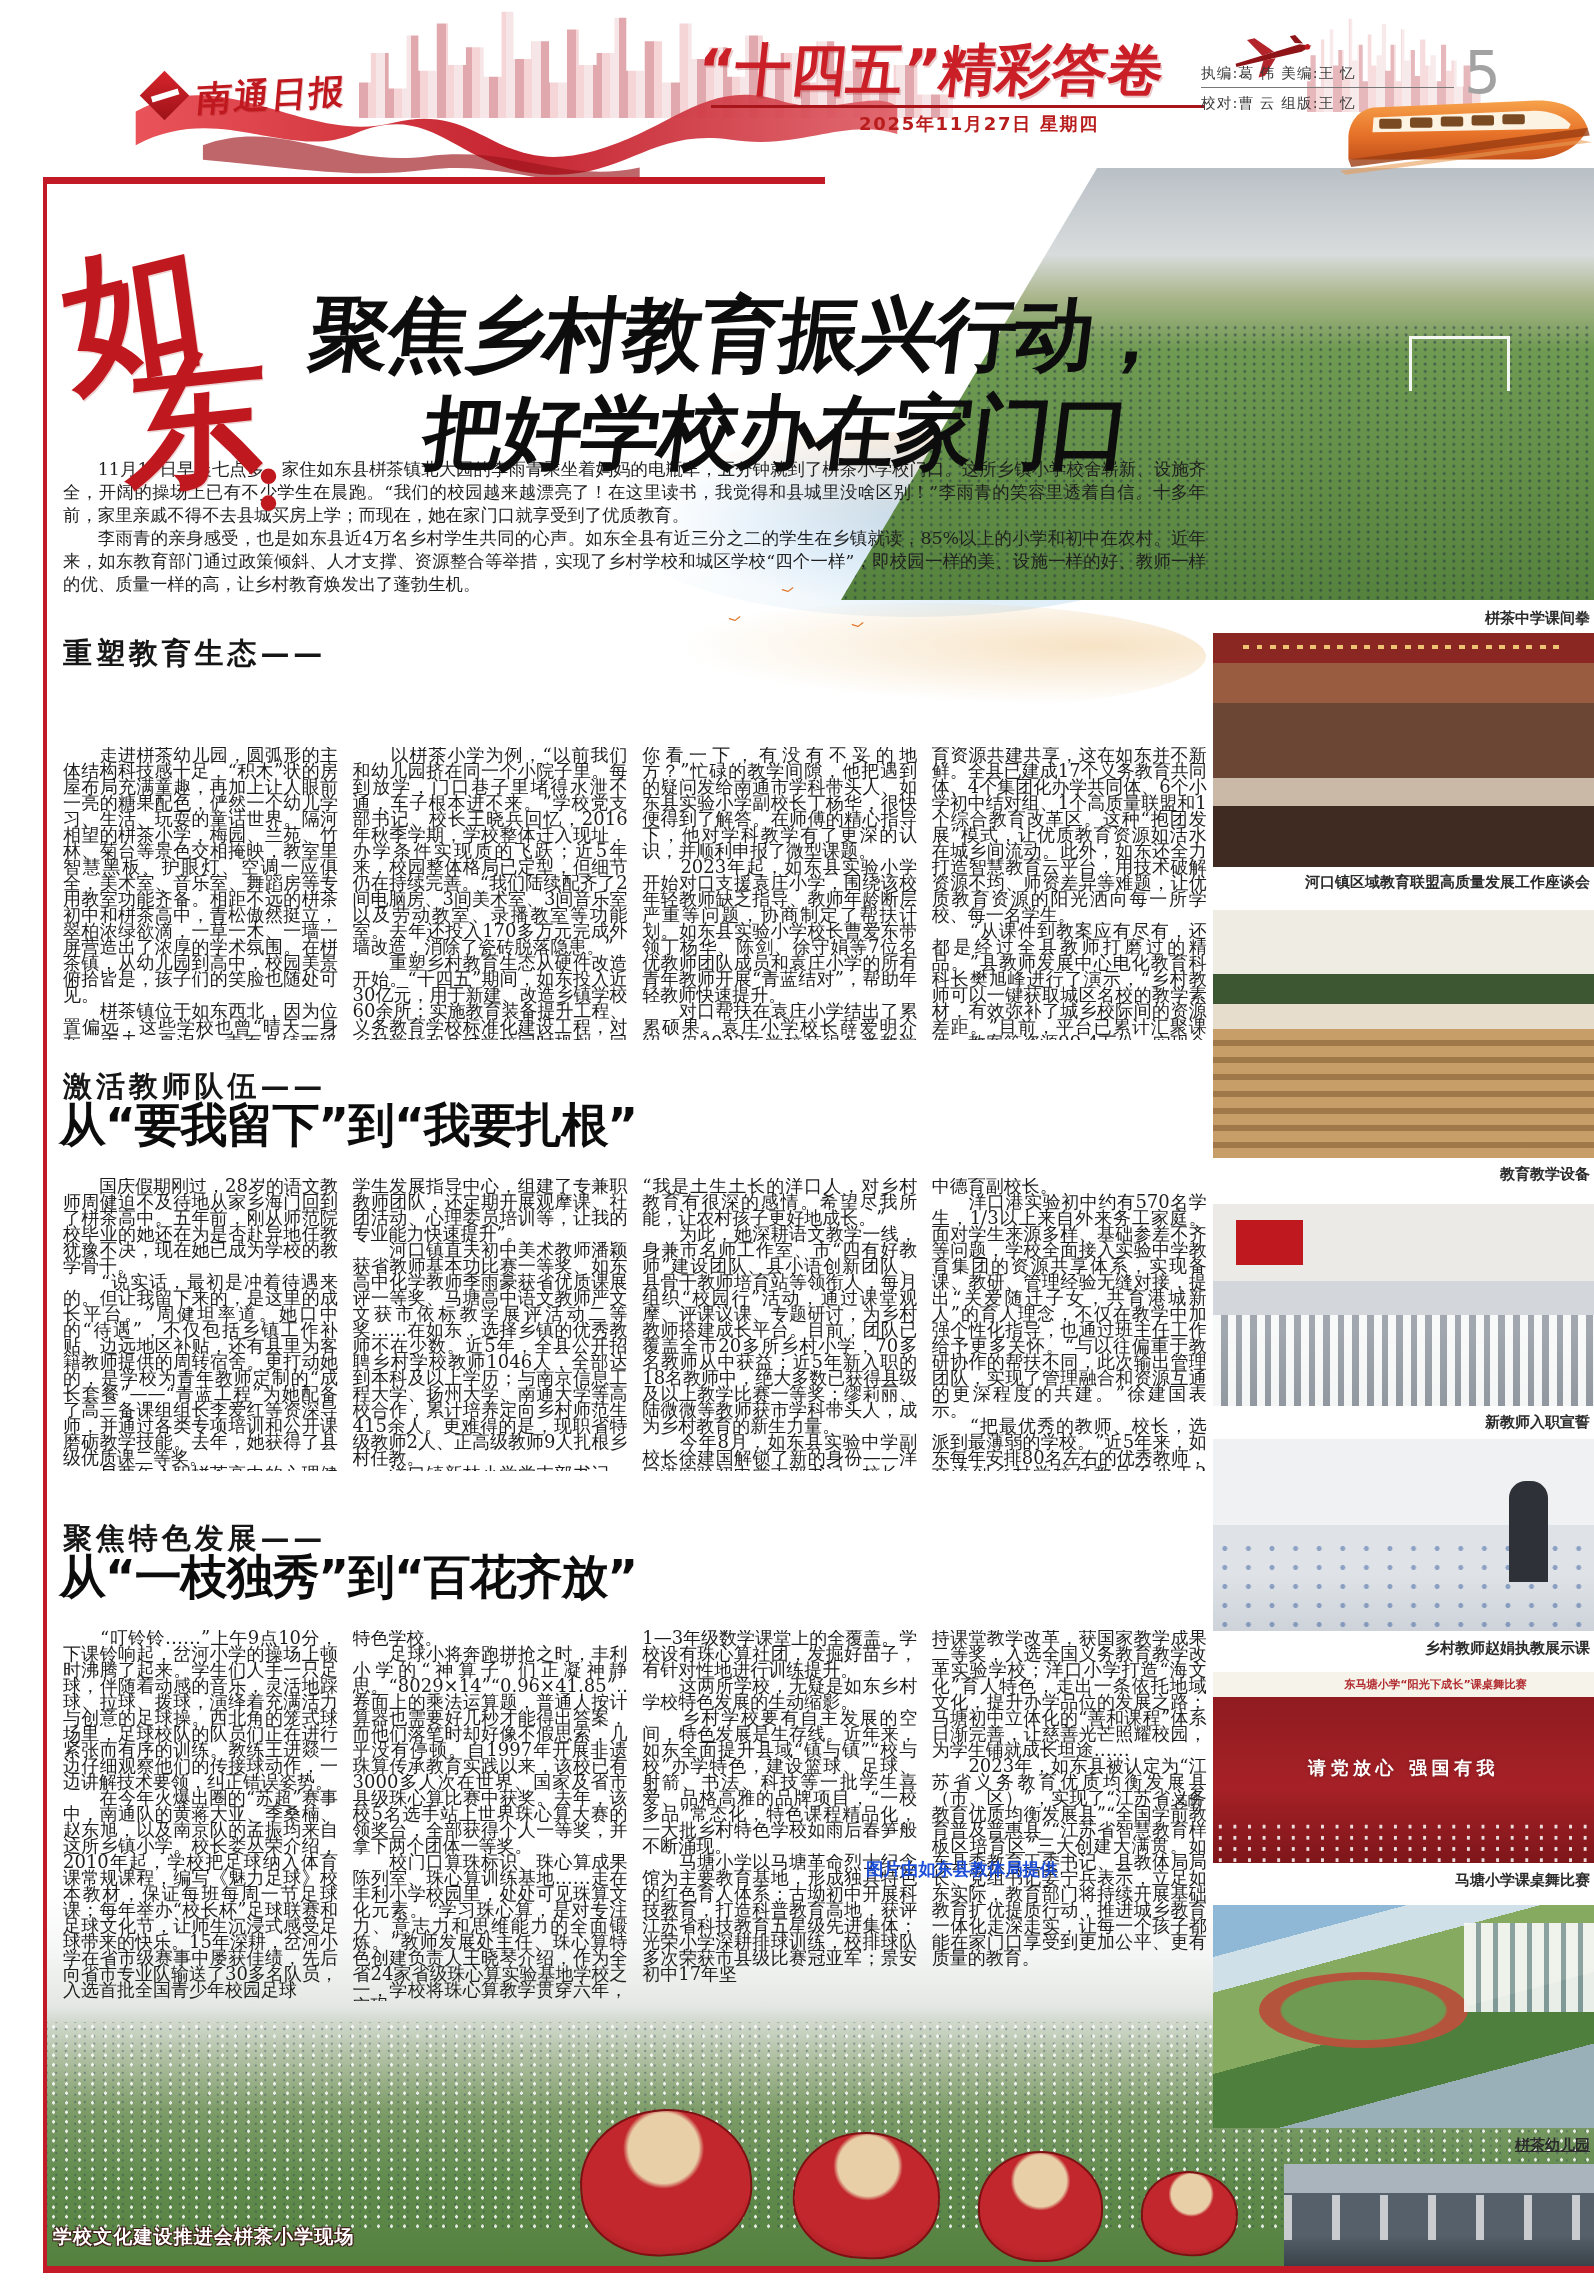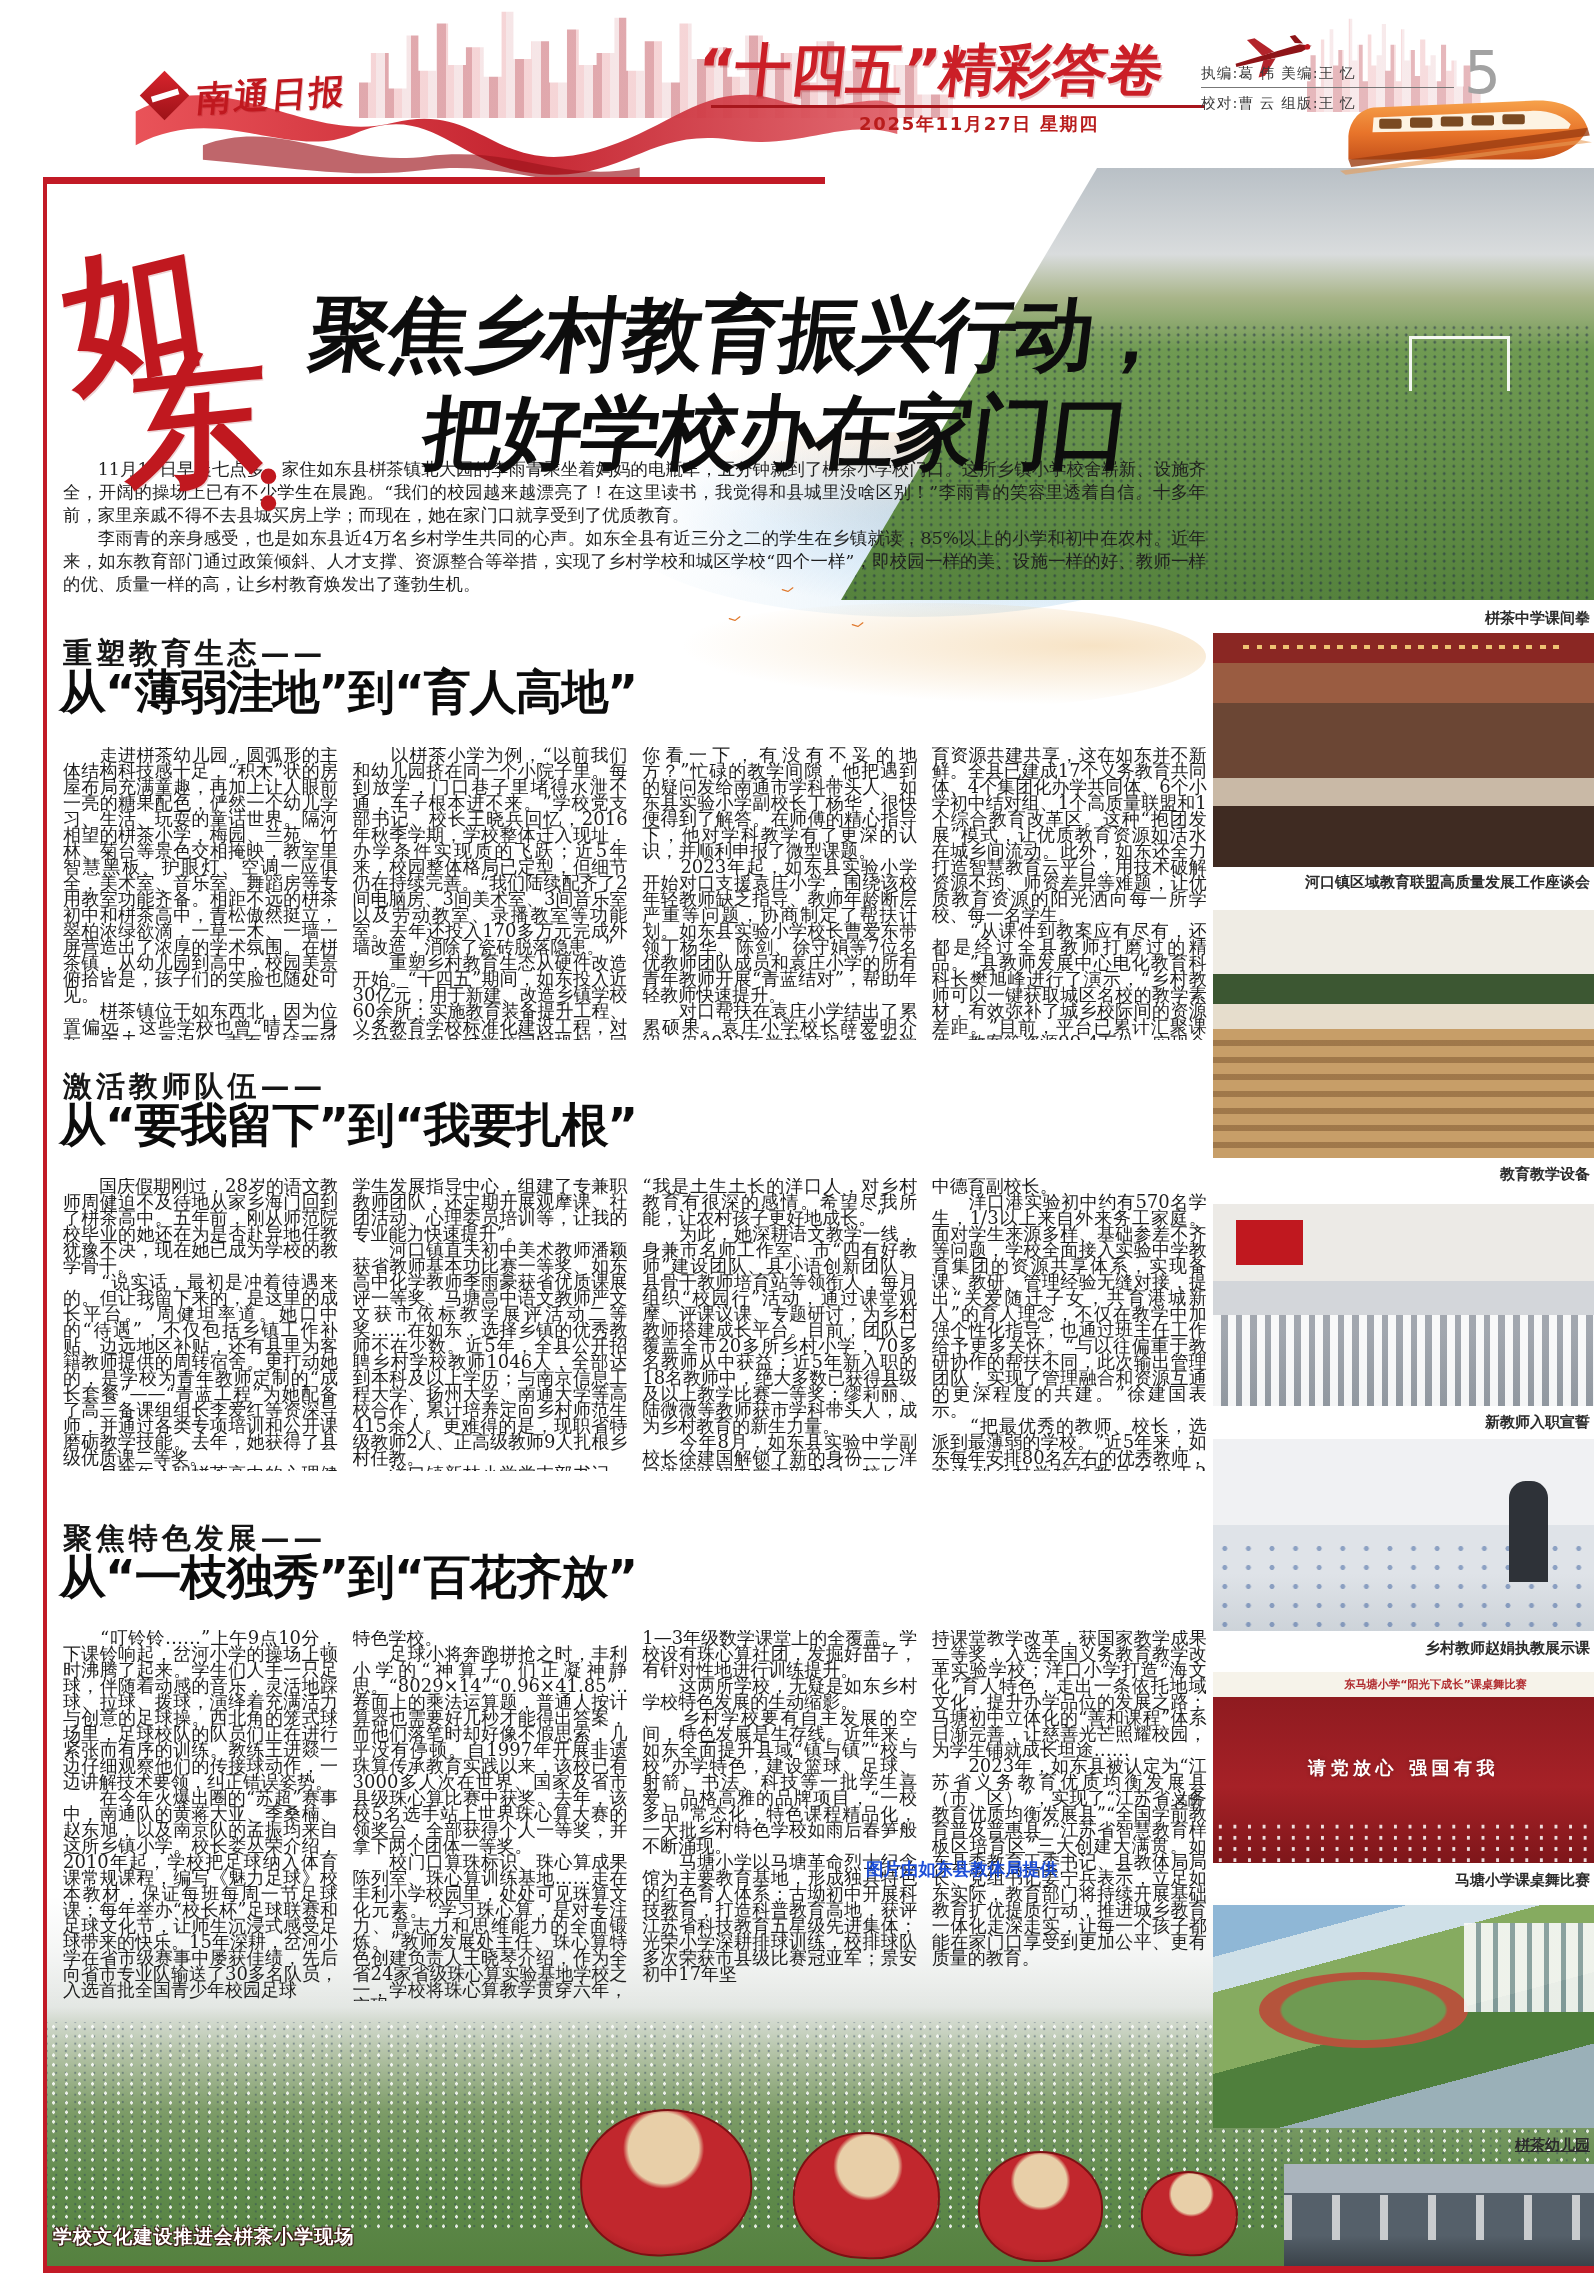--- a/index.html
+++ b/index.html
@@ -220,21 +220,20 @@
   <div class="gold-wave"></div>
   <span class="bird" style="left:782px;top:583px;">﹀</span>
   <span class="bird" style="left:729px;top:612px;">﹀</span>
   <span class="bird" style="left:852px;top:618px;">﹀</span>
   <div class="lead">
     <p>11月17日早晨七点多，家住如东县栟茶镇北大园的李雨青乘坐着妈妈的电瓶车，五分钟就到了栟茶小学校门口。这所乡镇小学校舍崭新、设施齐全，开阔的操场上已有不少学生在晨跑。“我们的校园越来越漂亮了！在这里读书，我觉得和县城里没啥区别！”李雨青的笑容里透着自信。十多年前，家里亲戚不得不去县城买房上学；而现在，她在家门口就享受到了优质教育。</p>
     <p>李雨青的亲身感受，也是如东县近4万名乡村学生共同的心声。如东全县有近三分之二的学生在乡镇就读，85%以上的小学和初中在农村。近年来，如东教育部门通过政策倾斜、人才支撑、资源整合等举措，实现了乡村学校和城区学校“四个一样”，即校园一样的美、设施一样的好、教师一样的优、质量一样的高，让乡村教育焕发出了蓬勃生机。</p>
   </div>
 
   <div class="kicker k1">重塑教育生态——</div>
-  <div class="sec-title t1">从“薄弱洼地”到“育人高地”</div>
   <div class="sec-body b1">
     <div class="col">　　走进栟茶幼儿园，圆弧形的主体结构科技感十足，“积木”状的房屋布局充满童趣，再加上让人眼前一亮的糖果配色，俨然一个幼儿学习、生活、玩耍的童话世界。隔河相望的栟茶小学，梅园、兰苑、竹林、菊台等景色交相掩映，教室里智慧黑板、护眼灯、空调一应俱全，美术室、音乐室、舞蹈房等专用教室功能齐备。相距不远的栟茶初中和栟茶高中，青松傲然挺立，翠柏浓绿欲滴，一草一木、一墙一屏营造出了浓厚的学术氛围。在栟茶镇，从幼儿园到高中，校园美景俯拾皆是，孩子们的笑脸也随处可见。
 　　栟茶镇位于如东西北，因为位置偏远，这些学校也曾“晴天一身灰，雨天一身泥”。幸而县镇两级政府部门关注到乡镇学校的困难，累计投入超亿元用于标准化学校建设与现代化教学设施配备，有效提升乡镇学校办学条件。</div>
     <div class="col">　　以栟茶小学为例，“以前我们和幼儿园挤在同一个小院子里。每到放学，门口巷子里堵得水泄不通，车子根本进不来。”学校党支部书记、校长王晓兵回忆，2016年秋季学期，学校整体迁入现址，办学条件实现质的飞跃；近5年来，校园整体格局已定型，但细节仍在持续完善。“我们陆续配齐了2间电脑房、3间美术室、3间音乐室以及劳动教室、录播教室等功能室。去年还投入170多万元完成外墙改造，消除了瓷砖脱落隐患。”
 　　重塑乡村教育生态从硬件改造开始。“十四五”期间，如东投入近30亿元，用于新建、改造乡镇学校60余所；实施教育装备提升工程、义务教育学校标准化建设工程，对乡村学校和县城学校同时规划、同时配置，“让城乡学校外在没有太大差别”。
 　　光有“外在”还不够，“内在”同样重要。袁庄小学的数学老师蒋陈对此感受颇深。“师傅，</div>
     <div class="col">你看一下，有没有不妥的地方？”忙碌的教学间隙，他把遇到的疑问发给南通市学科带头人、如东县实验小学副校长丁杨华，很快便得到了解答。在师傅的精心指导下，他对学科教学有了更深的认识，并顺利申报了微型课题。
 　　2023年起，如东县实验小学开始对口支援袁庄小学，围绕该校年轻教师缺乏指导、教师年龄断层严重等问题，协商制定了帮扶计划。如东县实验小学校长曹爱东带领丁杨华、陈剑、徐守娟等7位名优教师团队成员和袁庄小学的所有青年教师开展“青蓝结对”，帮助年轻教师快速提升。
 　　对口帮扶在袁庄小学结出了累累硕果。袁庄小学校长薛爱明介绍，仅2023年学校获得各类教学大赛一等奖的教师就有12人，年轻教师申报的微型课题数量更是连年递增，“如东实小名师们的帮扶真是一场‘及时雨’”。
 　　农村学校与城区名校捆绑结对，实现教</div>

